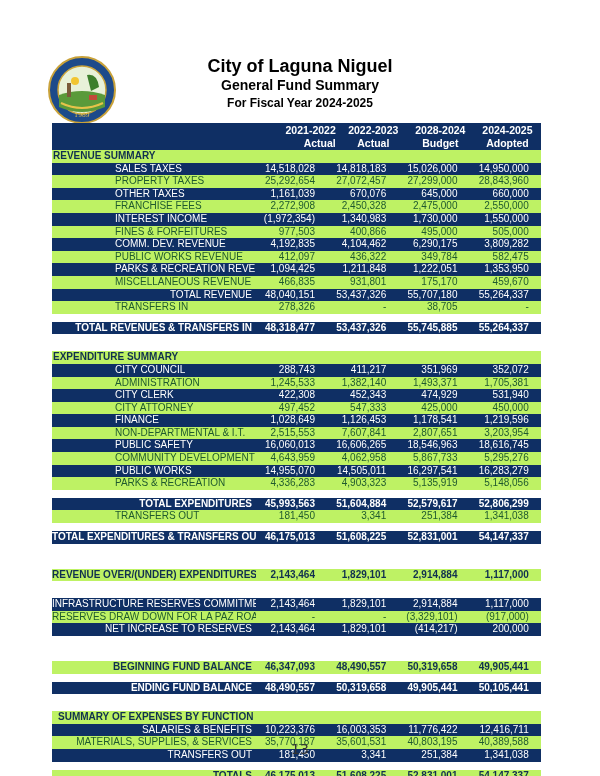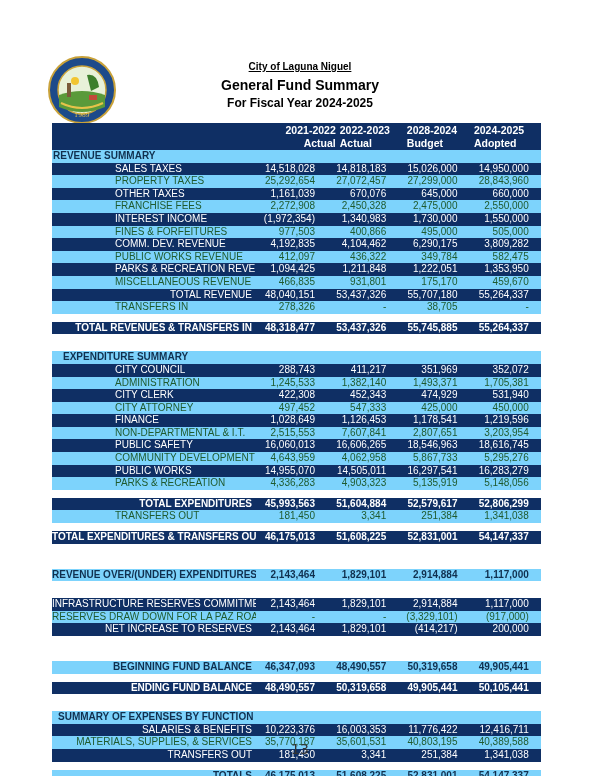--- a/index.html
+++ b/index.html
@@ -2,40 +2,40 @@
 <html><head>
 <meta charset="utf-8">
 <style>
   html, body { margin:0; padding:0; }
   body {
     width:600px; height:776px; background:#ffffff; position:relative; overflow:hidden;
     font-family: "Liberation Sans", "DejaVu Sans", sans-serif;
   }
   .seal { position:absolute; left:47px; top:55px; width:70px; height:70px; }
   .titles { position:absolute; left:0; width:600px; top:57px; text-align:center; color:#000; font-weight:bold; }
-  .titles .t1 { font-size:10px; line-height:19px;text-decoration:underline; }
+  .titles .t1 { font-size:18px; line-height:19px; }
   .titles .t2 { font-size:14px; line-height:19px; }
   .titles .t3 { font-size:12px; line-height:17px; }
 
   .tbl { position:absolute; left:52px; width:489px; top:123px; }
   .row { display:flex; height:12.6px; line-height:12.6px; font-size:10px; white-space:nowrap; }
   .row .lbl { width:204px; box-sizing:border-box; overflow:hidden; }
   .row .num { width:71.25px; text-align:right; box-sizing:border-box; padding-right:2px; }
   .row .num.first { width:61px; }
   .navy { background:#0f2f64; color:#ffffff; }
-  .green { background:#7dd3fc; color:#1f5a2e; }
+  .green { background:#bef264; color:#1f5a2e; }
   .green.sect { color:#10304f; font-weight:bold; }
   .indent { padding-left:63px; }
   .right { text-align:right; padding-right:4px; }
   .bold { font-weight:bold;margin-top:8px; }
   .uline .num { border-bottom:1px solid #000; }
   .gap { height:12.6px; }
   .hdr { display:flex; height:27px; background:#0f2f64; color:#fff; font-weight:bold; font-size:10.5px;padding-left:38px; }
   .hdr .lbl { width:204px; }
-  .hdr .c { width:71.25px; text-align:left; line-height:13px; padding-top:1px; }
+  .hdr .c { width:71.25px; text-align:center; line-height:13px; padding-top:1px; }
   .hdr .c.first { width:61px; text-align:right; padding-right:4px; box-sizing:border-box; }
   .pageno { position:absolute; left:0; width:600px; top:741px; text-align:center; font-size:14px; color:#333; font-family:"DejaVu Sans", sans-serif; }
 </style>
 </head>
 <body>
 
 <svg class="seal" viewBox="0 0 70 70">
   <circle cx="35" cy="35" r="33" fill="#1d4a8a" stroke="#c9a23a" stroke-width="2"></circle>
   <circle cx="35" cy="35" r="24" fill="#e8f1d8" stroke="#c9a23a" stroke-width="1.5"></circle>
   <circle cx="28" cy="26" r="4" fill="#f2c531"></circle>
@@ -168,21 +168,21 @@
     <div class="lbl right">TOTAL REVENUES &amp; TRANSFERS IN</div>
     <div class="num first">48,318,477</div>
     <div class="num">53,437,326</div>
     <div class="num">55,745,885</div>
     <div class="num">55,264,337</div>
   </div>
 
   <div class="gap" style="height:17px"></div>
 
   <div class="row green sect">
-    <div class="lbl" style="width:100%;padding-left:11px">EXPENDITURE SUMMARY</div>
+    <div class="lbl" style="width:100%;padding-left:1px">EXPENDITURE SUMMARY</div>
   </div>
   <div id="exp-rows">
       <div class="row navy">
         <div class="lbl indent">CITY COUNCIL</div>
         <div class="num first">288,743</div>
         <div class="num">411,217</div>
         <div class="num">351,969</div>
         <div class="num">352,072</div>
       </div>
       <div class="row green">

